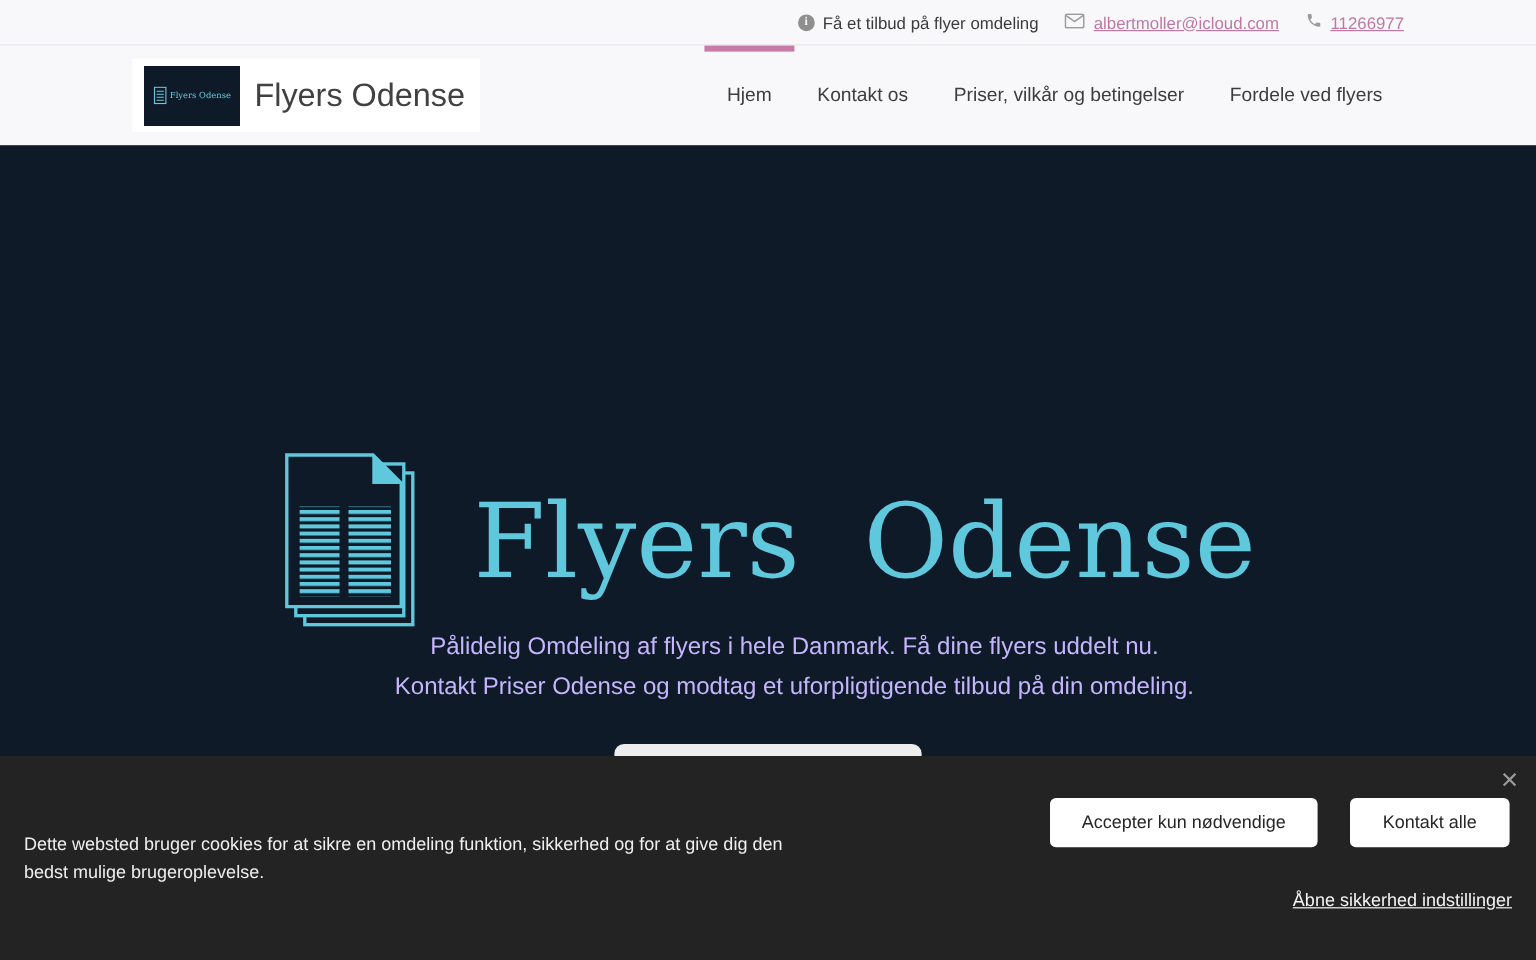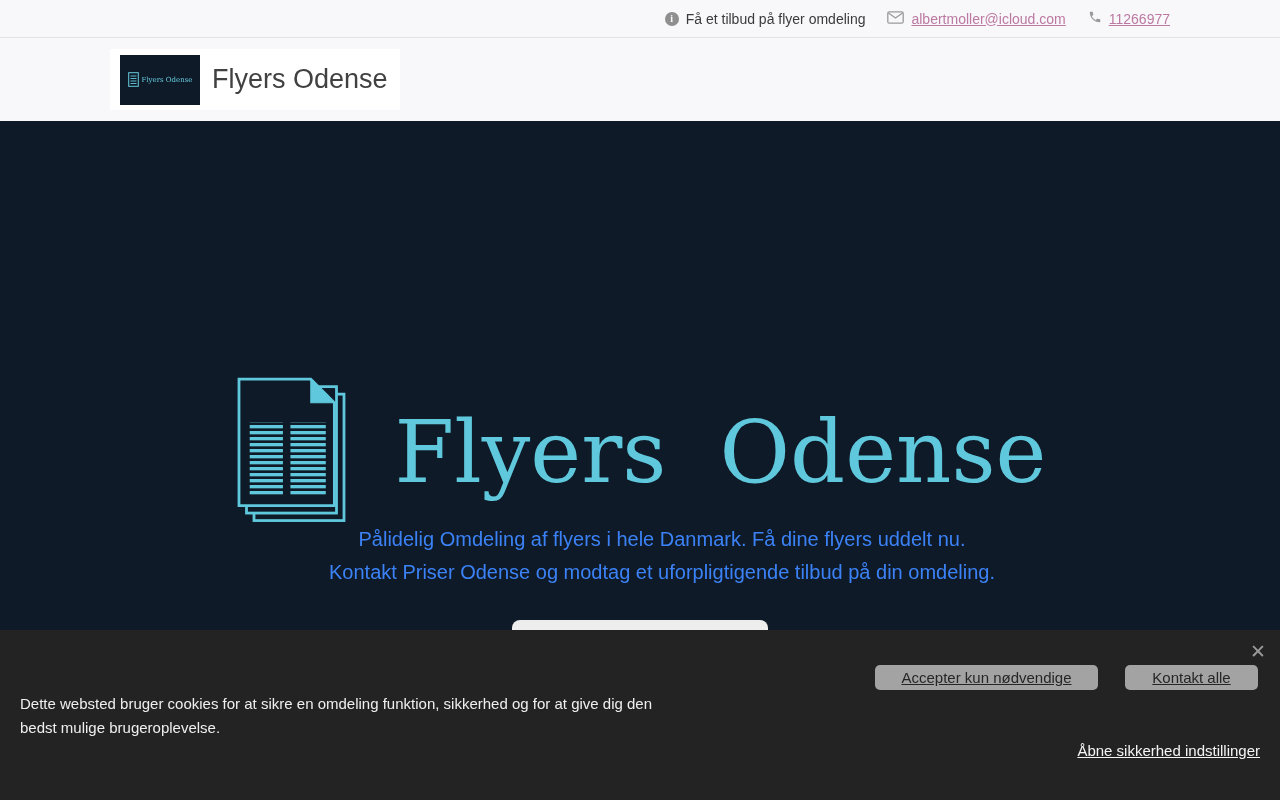--- a/index.html
+++ b/index.html
@@ -106,21 +106,21 @@
   .hero-logo-title {
     font-family: "DejaVu Serif", serif;
     font-size: 86px;
     line-height: 150px;
     color: #5fc8dc;
     word-spacing: 0.3em;
     white-space: nowrap;
   }
   .hero-tagline {
     text-align: center;
-    color: #3b82f6;
+    color: #c4b5fd;
     font-size: 20px;
     line-height: 33px;
     margin-top: -4px;
     padding-left: 44px;
   }
   .hero-cta {
     position: absolute;
     left: 50%; top: 499px;
     transform: translateX(-50%);
     width: 256px; height: 64px;
@@ -154,29 +154,28 @@
     color: #f0efef;
     font-size: 15px;
     line-height: 24px;
   }
   .cookie-buttons {
     position: absolute;
     top: 35px; right: 22px;
     display: flex; gap: 27px;
   }
   .cookie-btn {
-    height: 25px;
-    background: #a3a3a3;
+    height: 41px;
+    background: #ffffff;
     color: #262626;
     border: none;
     border-radius: 5px;
     font-size: 15px;
     font-family: "Liberation Sans", sans-serif;
     cursor: pointer;
-    text-decoration: underline;
   }
   .cookie-btn.necessary { width: 223px; }
   .cookie-btn.all { width: 133px; }
   .cookie-advanced {
     position: absolute;
     top: 112px; right: 20px;
     color: #f4f4f4;
     font-size: 15px;
     text-decoration: underline;
     cursor: pointer;
@@ -217,20 +216,35 @@
         <line x1="2.5" y1="4" x2="8.5" y2="4" stroke="#67cbde" stroke-width="0.9"></line>
         <line x1="2.5" y1="6.5" x2="8.5" y2="6.5" stroke="#67cbde" stroke-width="0.9"></line>
         <line x1="2.5" y1="9" x2="8.5" y2="9" stroke="#67cbde" stroke-width="0.9"></line>
         <line x1="2.5" y1="11.5" x2="8.5" y2="11.5" stroke="#67cbde" stroke-width="0.9"></line>
       </svg>
       <span class="logo-image-text">Flyers Odense</span>
     </div>
     <span class="site-title">Flyers Odense</span>
   </div>
 
+  <nav class="main-nav">
+    <a class="nav-item">
+      <span class="active-indicator"></span>
+      <span>Hjem</span>
+    </a>
+    <a class="nav-item">
+      <span>Kontakt os</span>
+    </a>
+    <a class="nav-item">
+      <span>Priser, vilkår og betingelser</span>
+    </a>
+    <a class="nav-item">
+      <span>Fordele ved flyers</span>
+    </a>
+  </nav>
 </div>
 
 <div class="hero">
   <div class="hero-logo-row">
     <svg width="115" height="150" viewBox="0 0 104 140">
       <defs>
         <pattern id="stripes" patternUnits="userSpaceOnUse" width="104" height="5.6">
           <rect x="0" y="0" width="104" height="3.1" fill="#5fc8dc"></rect>
         </pattern>
       </defs>

